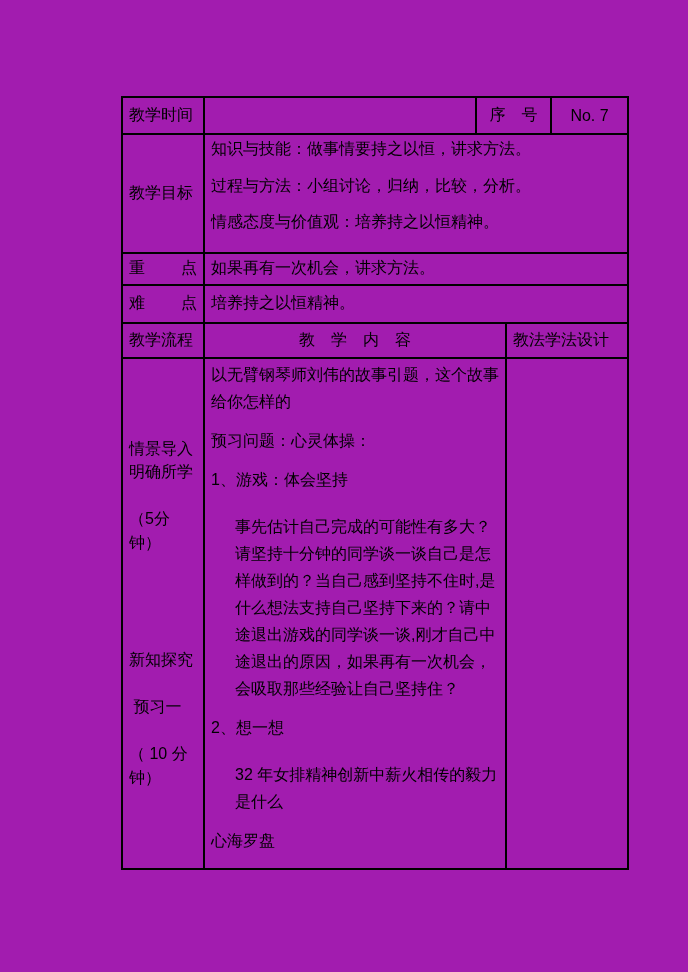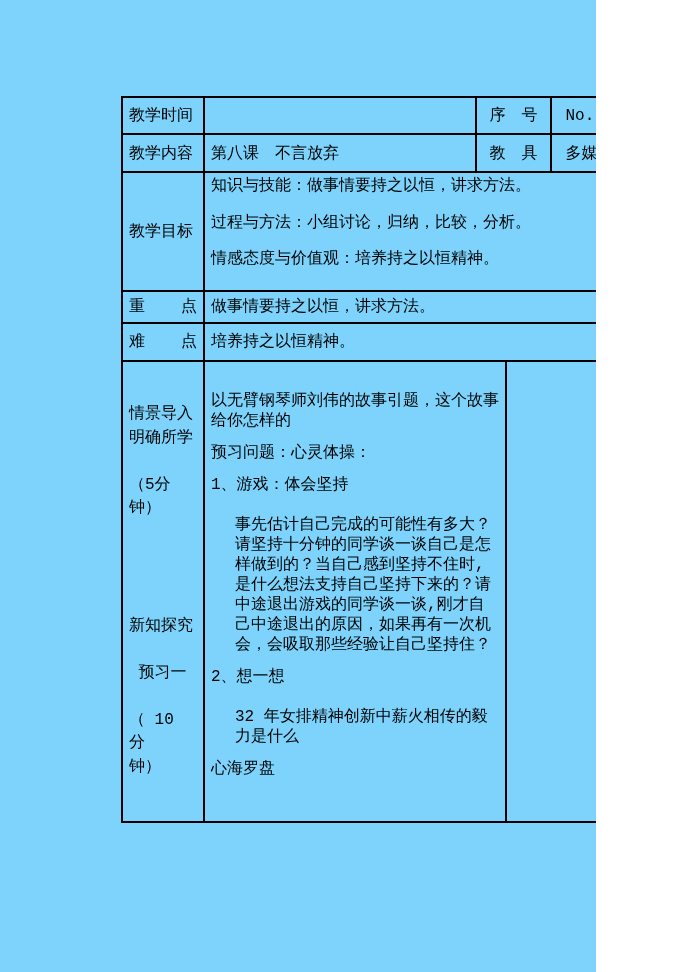--- a/index.html
+++ b/index.html
@@ -2,25 +2,25 @@
 <html><head>
 <meta charset="utf-8">
 <style>
   html, body {
     margin: 0;
     padding: 0;
     background: #ffffff;
   }
   .page {
     position: relative;
-    width: 596px;
+    width: 688px;
     height: 972px;
-    background: #7dd3fc;
+    background: #a21caf;
     overflow: hidden;
-    font-family: Liberation Mono, monospace;
+    font-family: Liberation Sans, sans-serif;
     color: #000000;
   }
   table.plan {
     position: absolute;
     left: 121px;
     top: 96px;
     width: 506px;
     border-collapse: collapse;
     table-layout: fixed;
     font-size: 16px;
@@ -64,21 +64,21 @@
     white-space: pre-wrap;
     line-height: 23.5px;
     border-radius: 24px;
   }
   td.body-cell {
     vertical-align: top;
     padding: 5px 6px 4px 6px;
   }
   td.body-cell p {
     margin: 0 0 12px 0;
-    line-height: 20px;
+    line-height: 27px;
   }
   td.body-cell p.ind {
     margin-left: 24px;
     margin-top: 20px;
   }
   td.methods-cell {
     vertical-align: top;
   }
   td.flow-head {
     padding-left: 7px;
@@ -103,41 +103,40 @@
       <col style="width:45px">
       <col style="width:77px">
     </colgroup>
     <tbody>
       <tr class="r1">
         <td class="lbl">教学时间</td>
         <td></td>
         <td class="ctr" colspan="2">序　号</td>
         <td class="ctr">No. 7</td>
       </tr>
-      <tr class="r2">
-        <td class="lbl">教学内容</td>
-        <td>第八课　不言放弃</td>
-        <td class="ctr" colspan="2">教　具</td>
-        <td class="ctr">多媒体</td>
-      </tr>
       <tr class="r3">
         <td class="lbl">教学目标</td>
         <td class="obj-cell" colspan="4">
           <p>知识与技能：做事情要持之以恒，讲求方法。</p>
           <p>过程与方法：小组讨论，归纳，比较，分析。</p>
           <p>情感态度与价值观：培养持之以恒精神。</p>
         </td>
       </tr>
       <tr class="r4">
         <td class="lbl jst">重　点</td>
-        <td colspan="4">做事情要持之以恒，讲求方法。</td>
+        <td colspan="4">如果再有一次机会，讲求方法。</td>
       </tr>
       <tr class="r5">
         <td class="lbl jst">难　点</td>
         <td colspan="4">培养持之以恒精神。</td>
+      </tr>
+      <tr class="r6">
+        <td class="lbl">教学流程</td>
+        <td class="ctr" colspan="2">教　学　内　容</td>
+        <td class="flow-head" colspan="2">教法学法设计</td>
       </tr>
       <tr class="r7">
         <td class="stage-cell">情景导入
 明确所学
 
 （5分钟）
 
 
 
 

